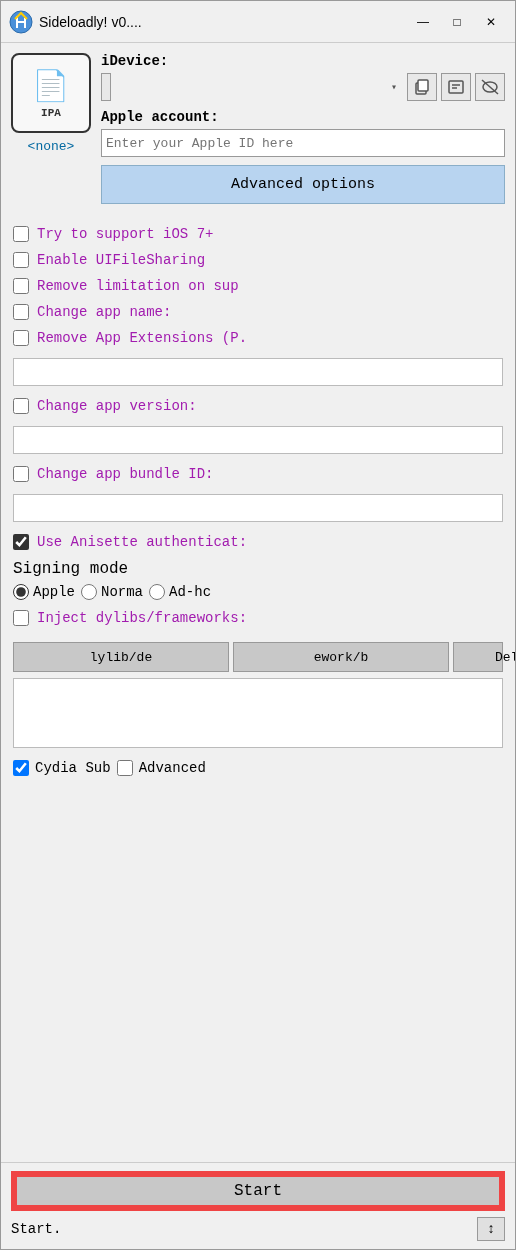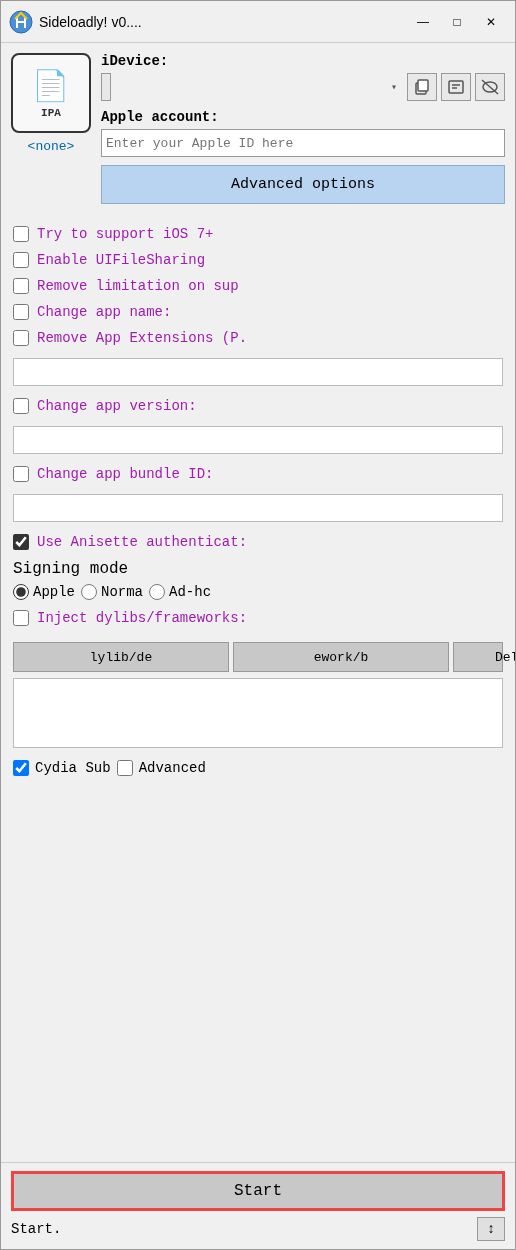--- a/index.html
+++ b/index.html
@@ -323,21 +323,21 @@
     .bottom-bar {
       border-top: 1px solid #ccc;
       padding: 8px 10px;
       flex-shrink: 0;
     }
 
     .start-btn {
       width: 100%;
       height: 40px;
       background: #c8c8c8;
-      border: 3px solid #ef4444;
+      border: 6px solid #ef4444;
       font-family: 'Courier New', monospace;
       font-size: 16px;
       cursor: pointer;
       margin-bottom: 6px;
     }
 
     .status-bar {
       display: flex;
       align-items: center;
       justify-content: space-between;

